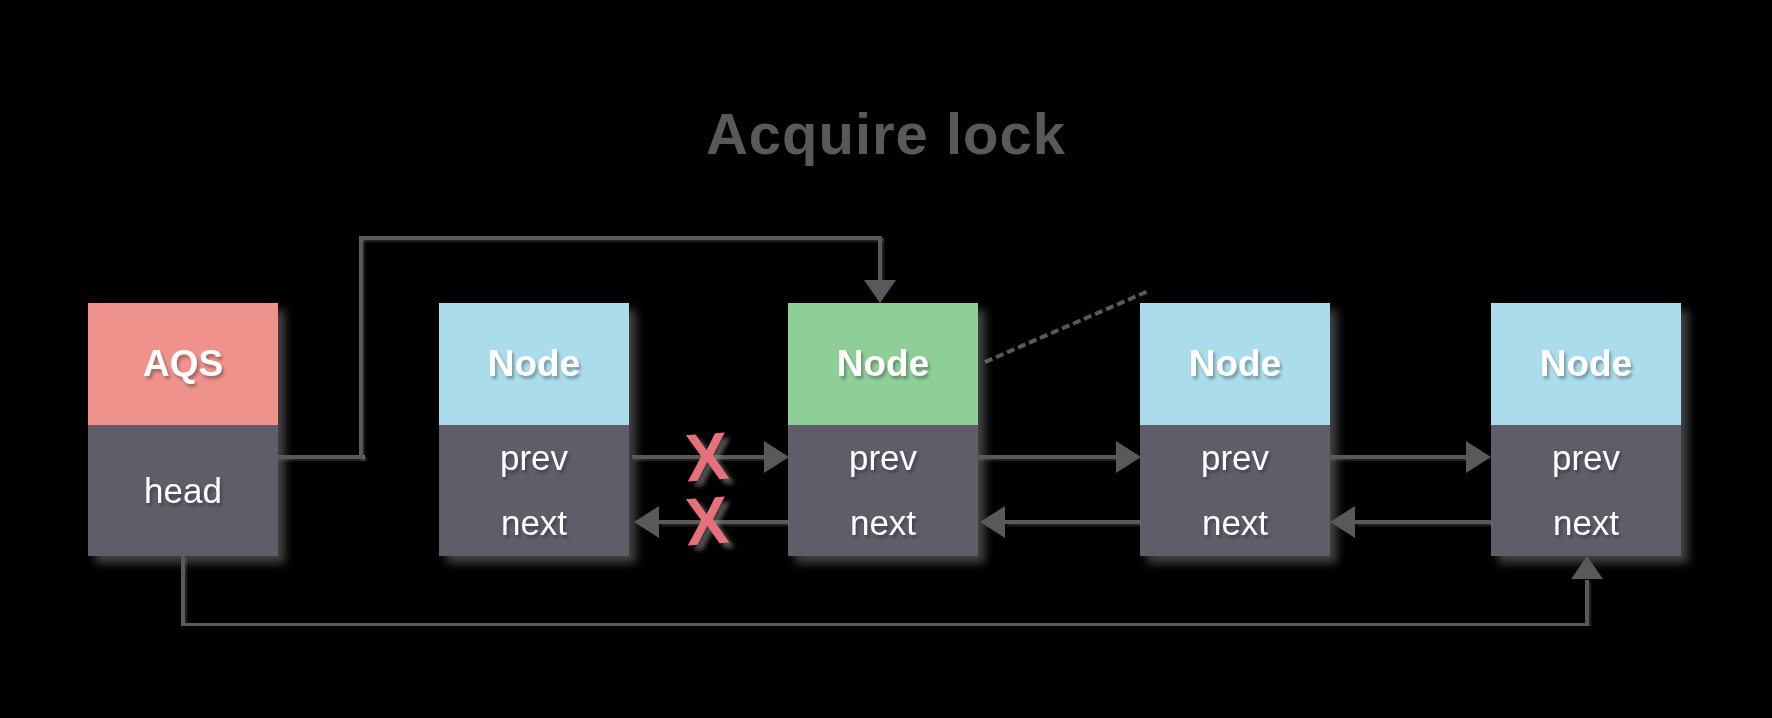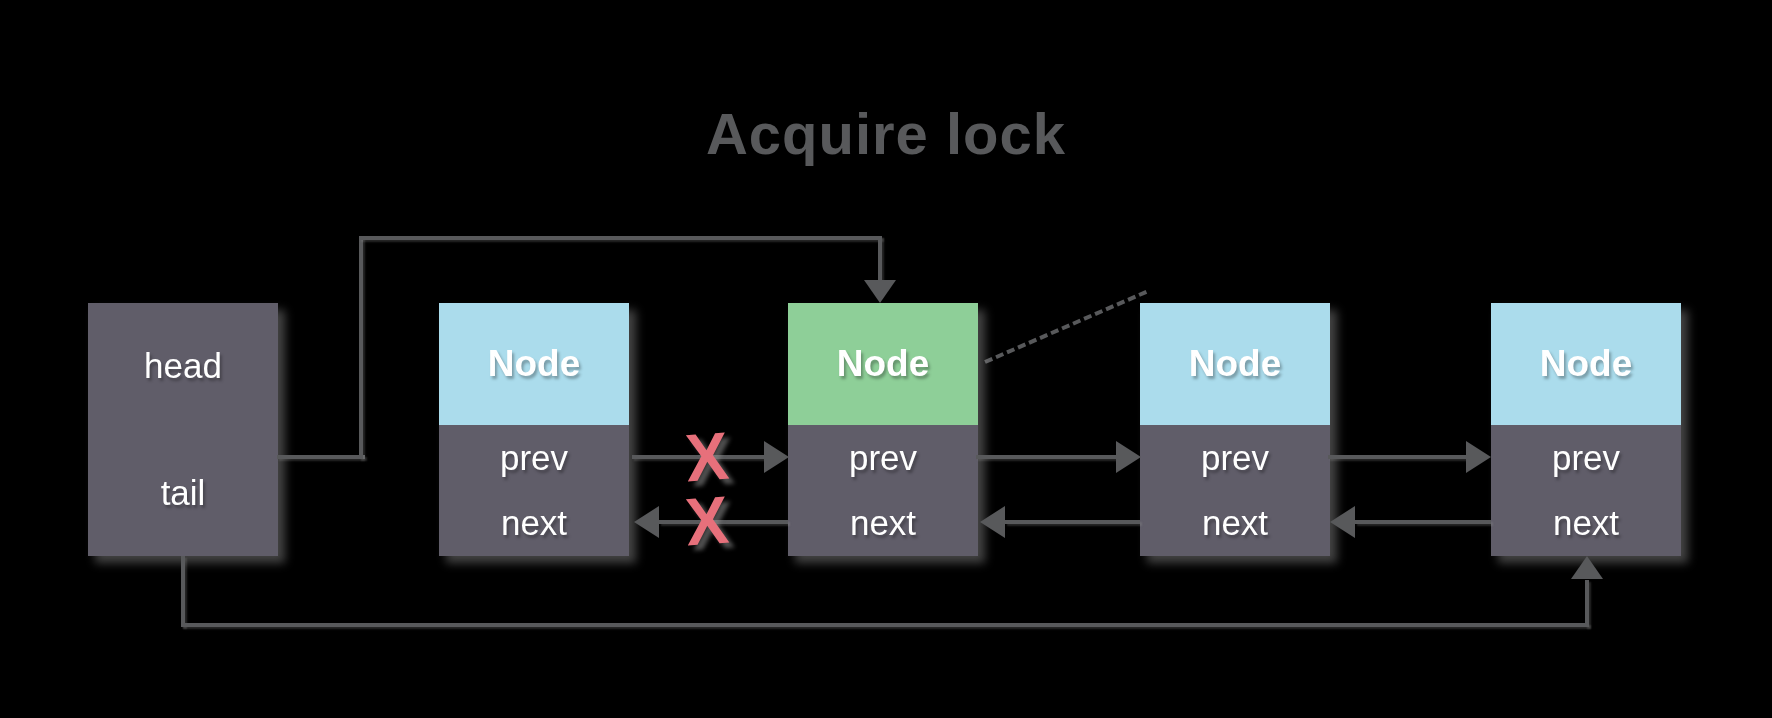--- a/index.html
+++ b/index.html
@@ -1,20 +1,20 @@
 <!DOCTYPE html>
 <html style="--background: #000000; --title: #58595b; --annotation: #565362; --box_body: #605d69; --box_text: #ffffff; --arrow: #58595b; --x_mark: #e7707b; --aqs_header: #ee928b; --node_header: #abdcec; --acquired_header: #8ecf98;"><head>
 <meta charset="utf-8">
 <style>
   html, body { margin: 0; padding: 0; background: #000; }
   * { box-sizing: border-box; }
   .canvas {
     position: relative;
     width: 1772px;
-    height: 718px;
+    height: 626px;
     background: var(--background, #000);
     overflow: hidden;
     font-family: "Liberation Sans", sans-serif;
   }
   .title {
     position: absolute;
     left: 0; right: 0; top: 100px;
     text-align: center;
     font-size: 58px;
     font-weight: 700;
@@ -95,22 +95,22 @@
 <body>
 
 <div class="canvas">
 
   <div class="title">Acquire lock</div>
 
 
   <div class="dashed-connector"></div>
 
   <div class="box" style="left:88px">
+    <div class="box-header" style="background-color: rgb(238, 146, 139);">AQS</div>
     <div class="box-row">head</div>
-    <div class="box-row">tail</div>
   </div>
 
   <div class="box" style="left:439px">
     <div class="box-header" style="background-color: rgb(171, 220, 236);">Node</div>
     <div class="box-row">prev</div>
     <div class="box-row">next</div>
   </div>
 
   <div class="box" style="left:788px">
     <div class="box-header" style="background-color: rgb(142, 207, 152);">Node</div>

